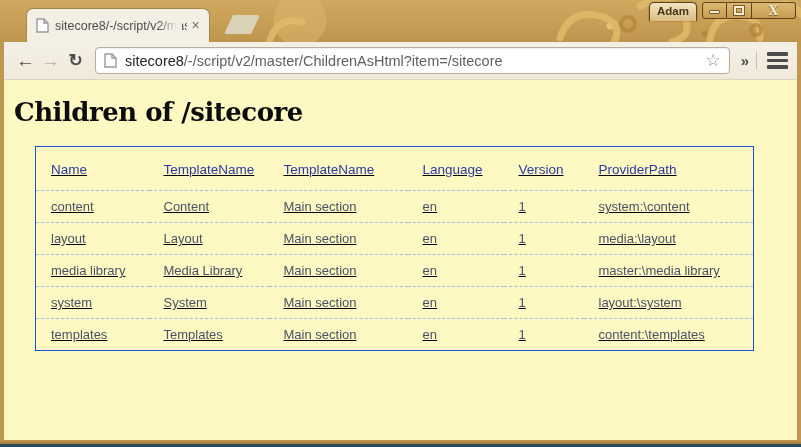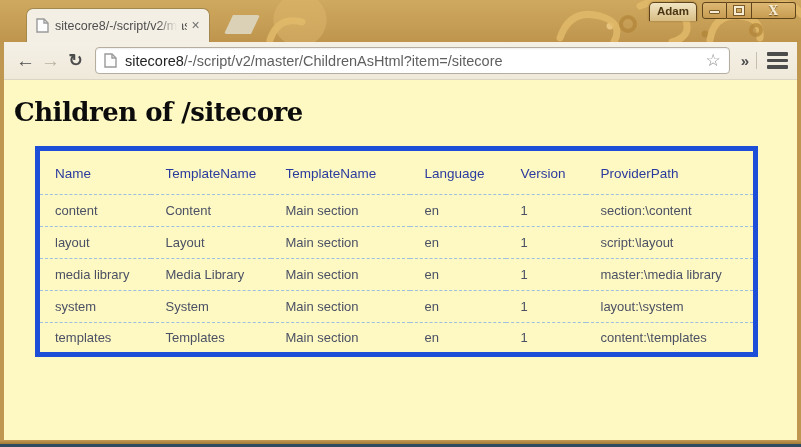--- a/index.html
+++ b/index.html
@@ -81,21 +81,21 @@
   .menubtn { margin-left:10px; width:21px; display:flex; flex-direction:column; gap:3px; }
   .menubtn .bar { height:3.5px; background:#4c4c4c; border-radius:1px; }
 
   .content { height:408px; background:#fef9c3; }
   .content h1 {
     padding:17px 0 0 10px; font-family:"DejaVu Serif","Liberation Serif",serif;
     font-size:26px; font-weight:bold; color:#0c0c0c; letter-spacing:-0.5px;
   }
 
   table.data { margin:19px 0 0 31px; width:718px; border-collapse:collapse; table-layout:fixed;
-    border:5px solid #1d4ed8; }
+    border:1px solid #1d4ed8;text-decoration:underline; }
   table.data th {
     font-weight:normal; text-align:left; color:#2b3a9e; font-size:13.5px;
     padding:15px 0 13px 15px; border-bottom:1px dashed #9cc0de;
   }
   table.data td { color:#4b5064; font-size:13px; height:32px; padding-left:15px; }
   table.data tr + tr td { border-top:1px dashed #9cc0de; }
 
   
   .bottomframe { position:absolute; left:0; top:440px; width:801px; height:4px;
     background:linear-gradient(#c59a52,#a07a38); }
@@ -196,29 +196,29 @@
             <th>ProviderPath</th>
           </tr>
         </thead>
         <tbody>
           <tr>
             <td>content</td>
             <td>Content</td>
             <td>Main section</td>
             <td>en</td>
             <td>1</td>
-            <td>section:\content</td>
+            <td>system:\content</td>
           </tr>
           <tr>
             <td>layout</td>
             <td>Layout</td>
             <td>Main section</td>
             <td>en</td>
             <td>1</td>
-            <td>script:\layout</td>
+            <td>media:\layout</td>
           </tr>
           <tr>
             <td>media library</td>
             <td>Media Library</td>
             <td>Main section</td>
             <td>en</td>
             <td>1</td>
             <td>master:\media library</td>
           </tr>
           <tr>

